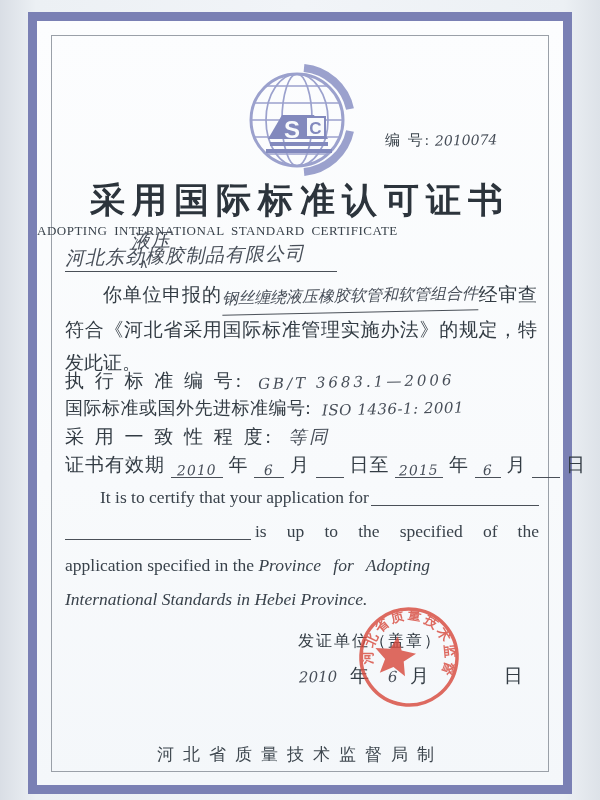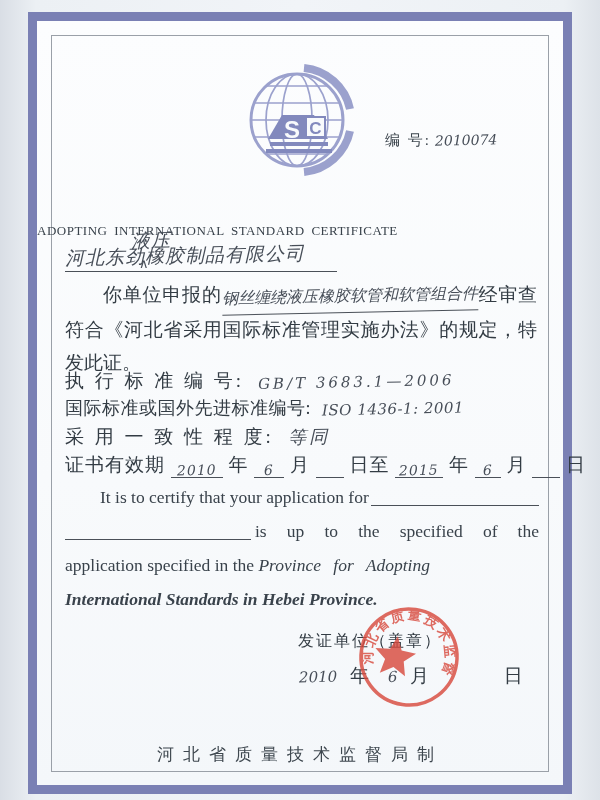--- a/index.html
+++ b/index.html
@@ -144,20 +144,21 @@
       <text x="73.5" y="75" font-size="17" font-weight="bold" fill="#8289bd" text-anchor="middle" font-family="Liberation Sans, sans-serif">C</text>
       <rect x="28" y="83" width="58" height="4" fill="#8289bd"></rect>
       <rect x="24" y="90" width="66" height="4" fill="#8289bd"></rect>
     </svg>
   </div>
 
   <div class="abs serial cn">
     <span>编 号:</span><span class="hw">2010074</span>
   </div>
 
+  <div class="abs title cn">采用国际标准认可证书</div>
   <div class="abs subtitle">ADOPTING INTERNATIONAL STANDARD CERTIFICATE</div>
 
   <div class="abs company-row">
     <span class="underline-wrap">
       <span class="hw">河北东劲橡胶制品有限公司</span>
     </span>
     <span class="hw insertion">液压</span>
     <span class="caret">∧</span>
   </div>
 
@@ -200,21 +201,21 @@
       <span class="eng-blank eng-fill"></span>
     </div>
     <div class="eng-line">
       <span class="eng-blank eng-lead"></span>
       <span class="eng-just" style="flex:1">is up to the specified of the</span>
     </div>
     <div>
       <span>application specified in the</span>
       <span class="italic" style="font-weight:500; word-spacing:8px">Province  for  Adopting</span>
     </div>
-    <div class="italic" style="font-weight:700">International Standards in Hebei Province.</div>
+    <div class="italic" style="font-weight:400">International Standards in Hebei Province.</div>
   </div>
 
   <div class="abs issue-label cn">发证单位（盖章）</div>
   <div class="abs issue-date cn">
     <span class="hw">2010</span>
     <span style="margin-left:8px">年</span>
     <span class="hw" style="margin-left:14px">6</span>
     <span style="margin-left:8px">月</span>
     <span style="margin-left:70px">日</span>
   </div>

